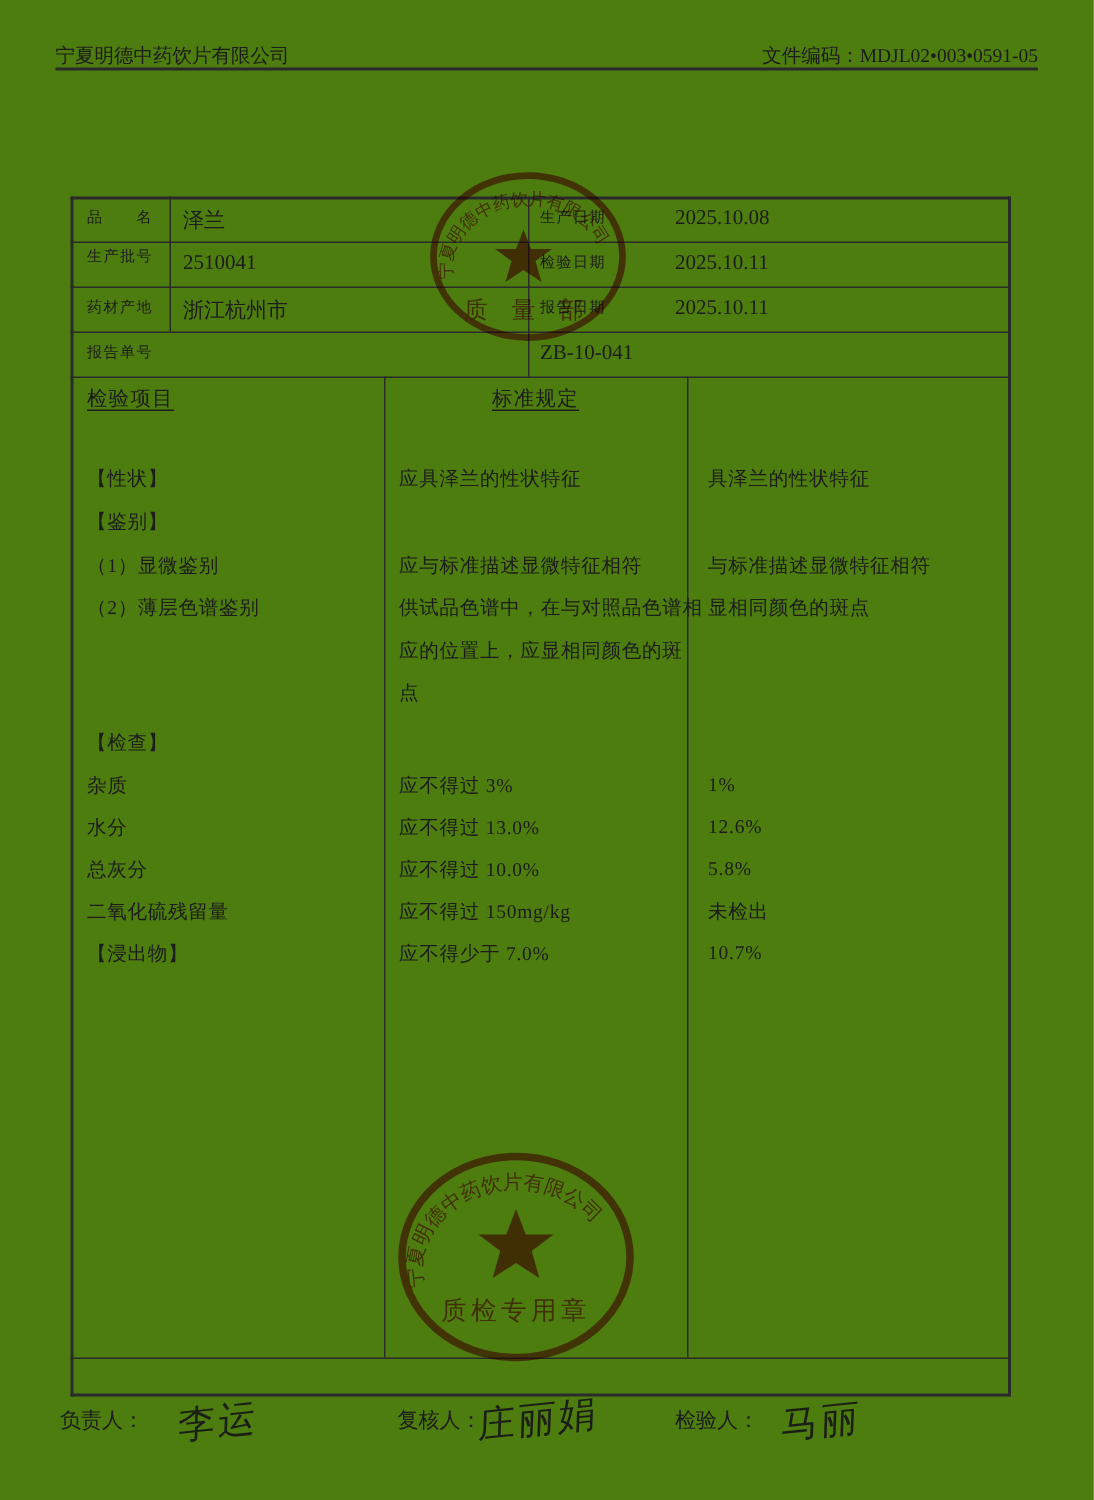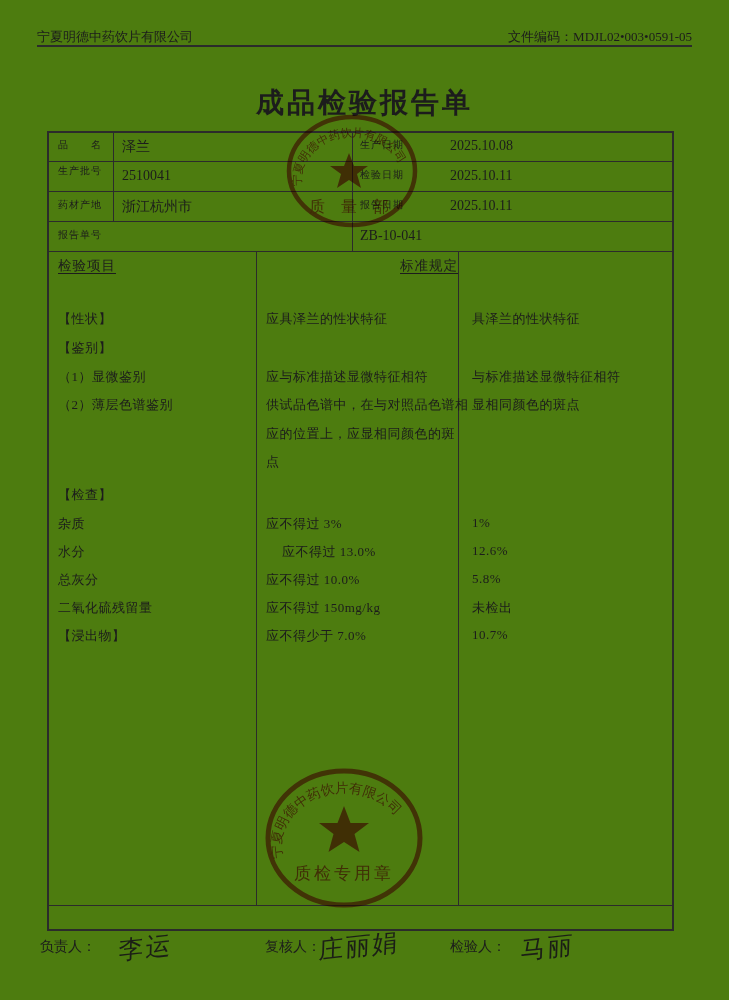--- a/index.html
+++ b/index.html
@@ -32,21 +32,20 @@
 </style>
 </head>
 <body>
 
 <div id="page">
 
   <div class="abs hdr-text" style="left:37px;top:28px;">宁夏明德中药饮片有限公司</div>
   <div class="abs hdr-text" style="right:37px;top:28px;"><span>文件编码：</span><span>MDJL02•003•0591-05</span></div>
   <div class="hline thick" style="left:37px;top:45px;width:655px;"></div>
 
-  <div class="abs title" style="left:0;top:84px;width:729px;text-align:center;white-space:normal;">成品检验报告单</div>
 
   <div class="hline thick" style="left:47px;top:131px;width:627px;"></div>
   <div class="hline thick" style="left:47px;top:929px;width:627px;"></div>
   <div class="vline wthick" style="left:47px;top:131px;height:800px;"></div>
   <div class="vline wthick" style="left:672px;top:131px;height:800px;"></div>
 
   <div class="hline" style="left:47px;top:161px;width:625px;"></div>
   <div class="hline" style="left:47px;top:191px;width:625px;"></div>
   <div class="hline" style="left:47px;top:221px;width:625px;"></div>
   <div class="hline" style="left:47px;top:251px;width:625px;"></div>
@@ -68,41 +67,41 @@
       <div class="abs cell-value" style="left: 450px; top: 168px;">2025.10.11</div>
       <div class="abs cell-label" style="left: 58px; top: 198px;">药材产地</div>
       <div class="abs cell-value" style="left: 122px; top: 198px;">浙江杭州市</div>
       <div class="abs cell-label" style="left: 360px; top: 198px;">报告日期</div>
       <div class="abs cell-value" style="left: 450px; top: 198px;">2025.10.11</div>
     </div>
   <div class="abs cell-label" style="left:58px;top:228px;">报告单号</div>
   <div class="abs cell-value" style="left:360px;top:228px;">ZB-10-041</div>
 
   <div class="abs col-head" style="left:58px;top:257px;">检验项目</div>
-  <div class="abs col-head" style="left:256px;top:257px;width:202px;text-align:right;">标准规定</div>
+  <div class="abs col-head" style="left:256px;top:257px;width:202px;text-align:center;">标准规定</div>
 
   <div id="inspection-rows">
       <div class="abs body-text" style="left: 58px; top: 310px;">【性状】</div>
       <div class="abs body-text" style="left: 266px; top: 310px;">应具泽兰的性状特征</div>
       <div class="abs body-text" style="left: 472px; top: 310px;">具泽兰的性状特征</div>
       <div class="abs body-text" style="left: 58px; top: 339px;">【鉴别】</div>
       <div class="abs body-text" style="left: 58px; top: 368px;">（1）显微鉴别</div>
       <div class="abs body-text" style="left: 266px; top: 368px;">应与标准描述显微特征相符</div>
       <div class="abs body-text" style="left: 472px; top: 368px;">与标准描述显微特征相符</div>
       <div class="abs body-text" style="left: 58px; top: 396px;">（2）薄层色谱鉴别</div>
       <div class="abs body-text" style="left: 266px; top: 396px;">供试品色谱中，在与对照品色谱相</div>
       <div class="abs body-text" style="left: 266px; top: 424.5px;">应的位置上，应显相同颜色的斑</div>
       <div class="abs body-text" style="left: 266px; top: 453px;">点</div>
       <div class="abs body-text" style="left: 472px; top: 396px;">显相同颜色的斑点</div>
       <div class="abs body-text" style="left: 58px; top: 486px;">【检查】</div>
       <div class="abs body-text" style="left: 58px; top: 515px;">杂质</div>
       <div class="abs body-text" style="left: 266px; top: 515px;">应不得过 3%</div>
       <div class="abs body-text" style="left: 472px; top: 515px;">1%</div>
       <div class="abs body-text" style="left: 58px; top: 543px;">水分</div>
-      <div class="abs body-text" style="left: 282px; top: 543px;">应不得过 13.0%</div>
+      <div class="abs body-text" style="left: 266px; top: 543px;">应不得过 13.0%</div>
       <div class="abs body-text" style="left: 472px; top: 543px;">12.6%</div>
       <div class="abs body-text" style="left: 58px; top: 571px;">总灰分</div>
       <div class="abs body-text" style="left: 266px; top: 571px;">应不得过 10.0%</div>
       <div class="abs body-text" style="left: 472px; top: 571px;">5.8%</div>
       <div class="abs body-text" style="left: 58px; top: 599px;">二氧化硫残留量</div>
       <div class="abs body-text" style="left: 266px; top: 599px;">应不得过 150mg/kg</div>
       <div class="abs body-text" style="left: 472px; top: 599px;">未检出</div>
       <div class="abs body-text" style="left: 58px; top: 627px;">【浸出物】</div>
       <div class="abs body-text" style="left: 266px; top: 627px;">应不得少于 7.0%</div>
       <div class="abs body-text" style="left: 472px; top: 627px;">10.7%</div>

